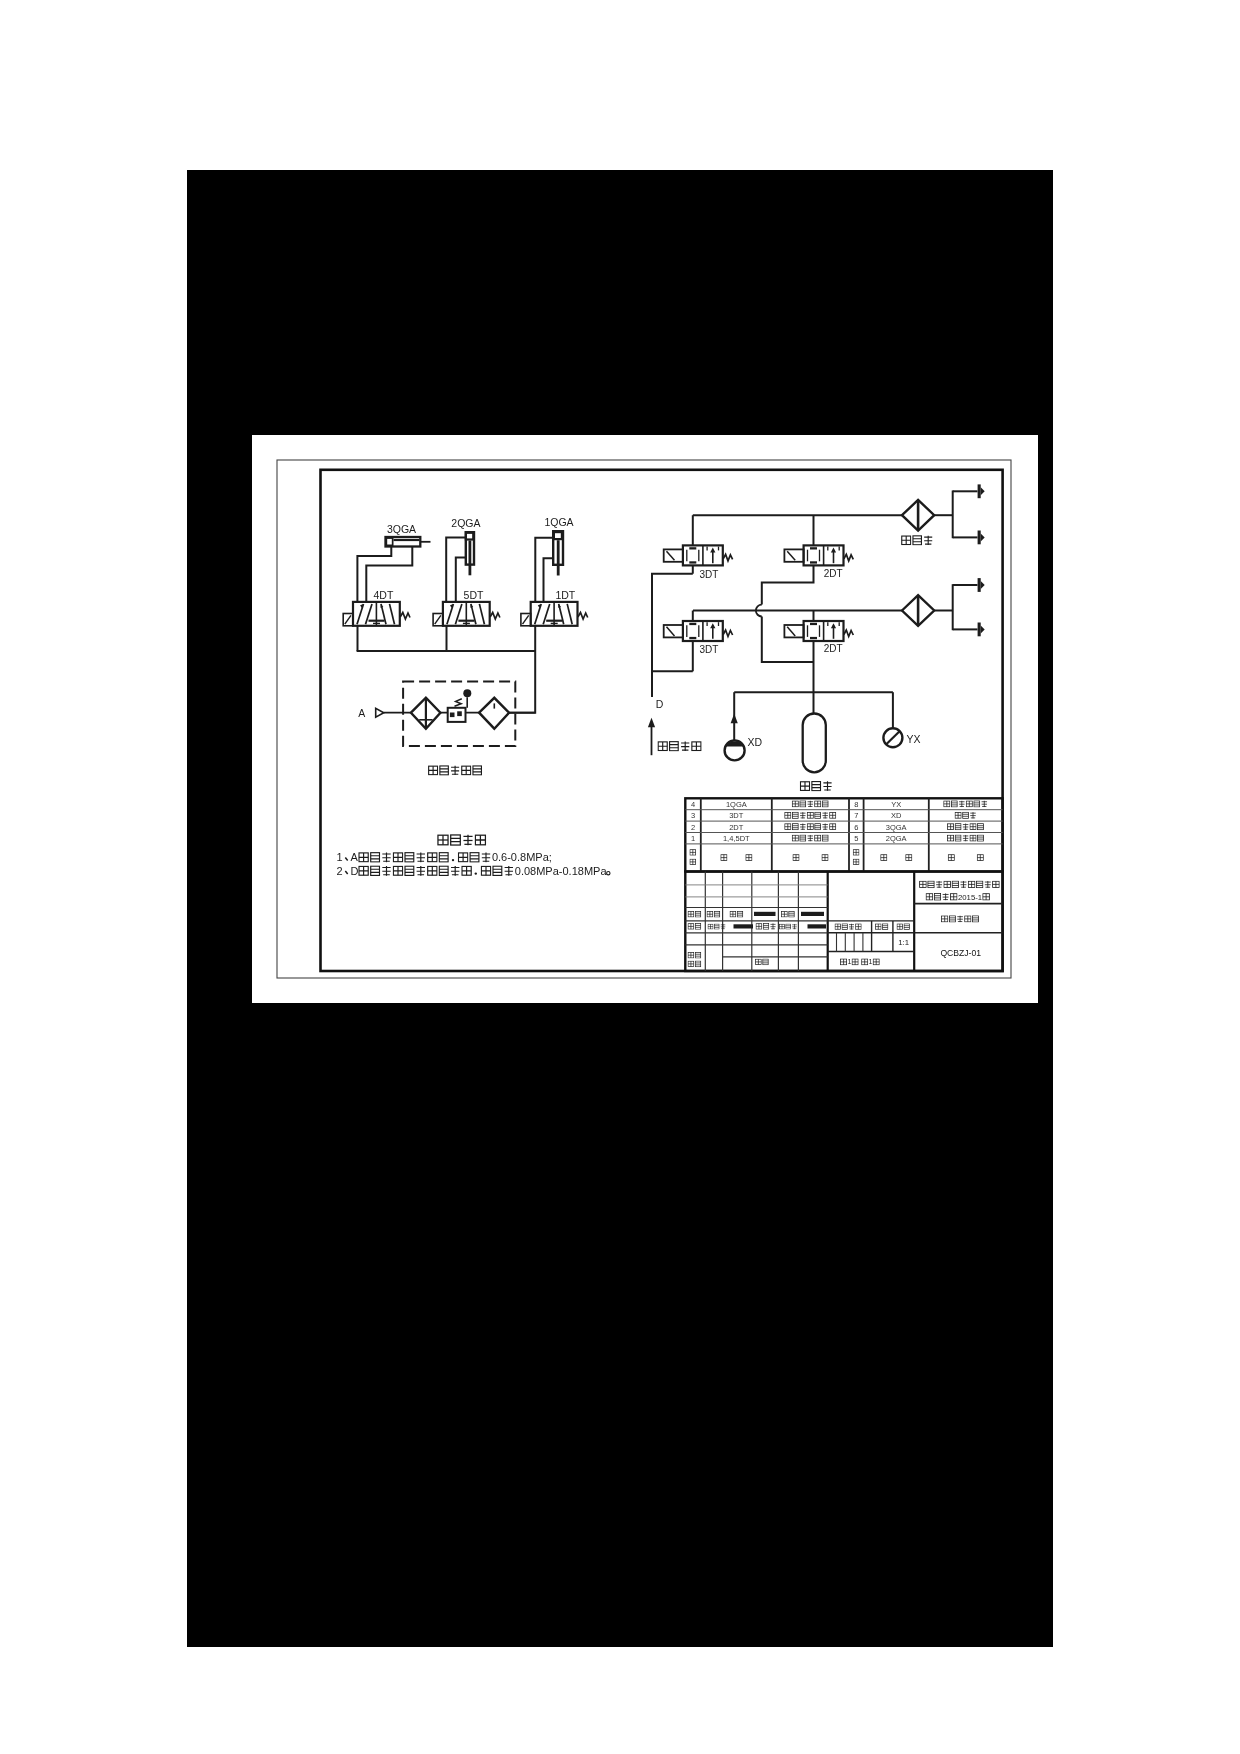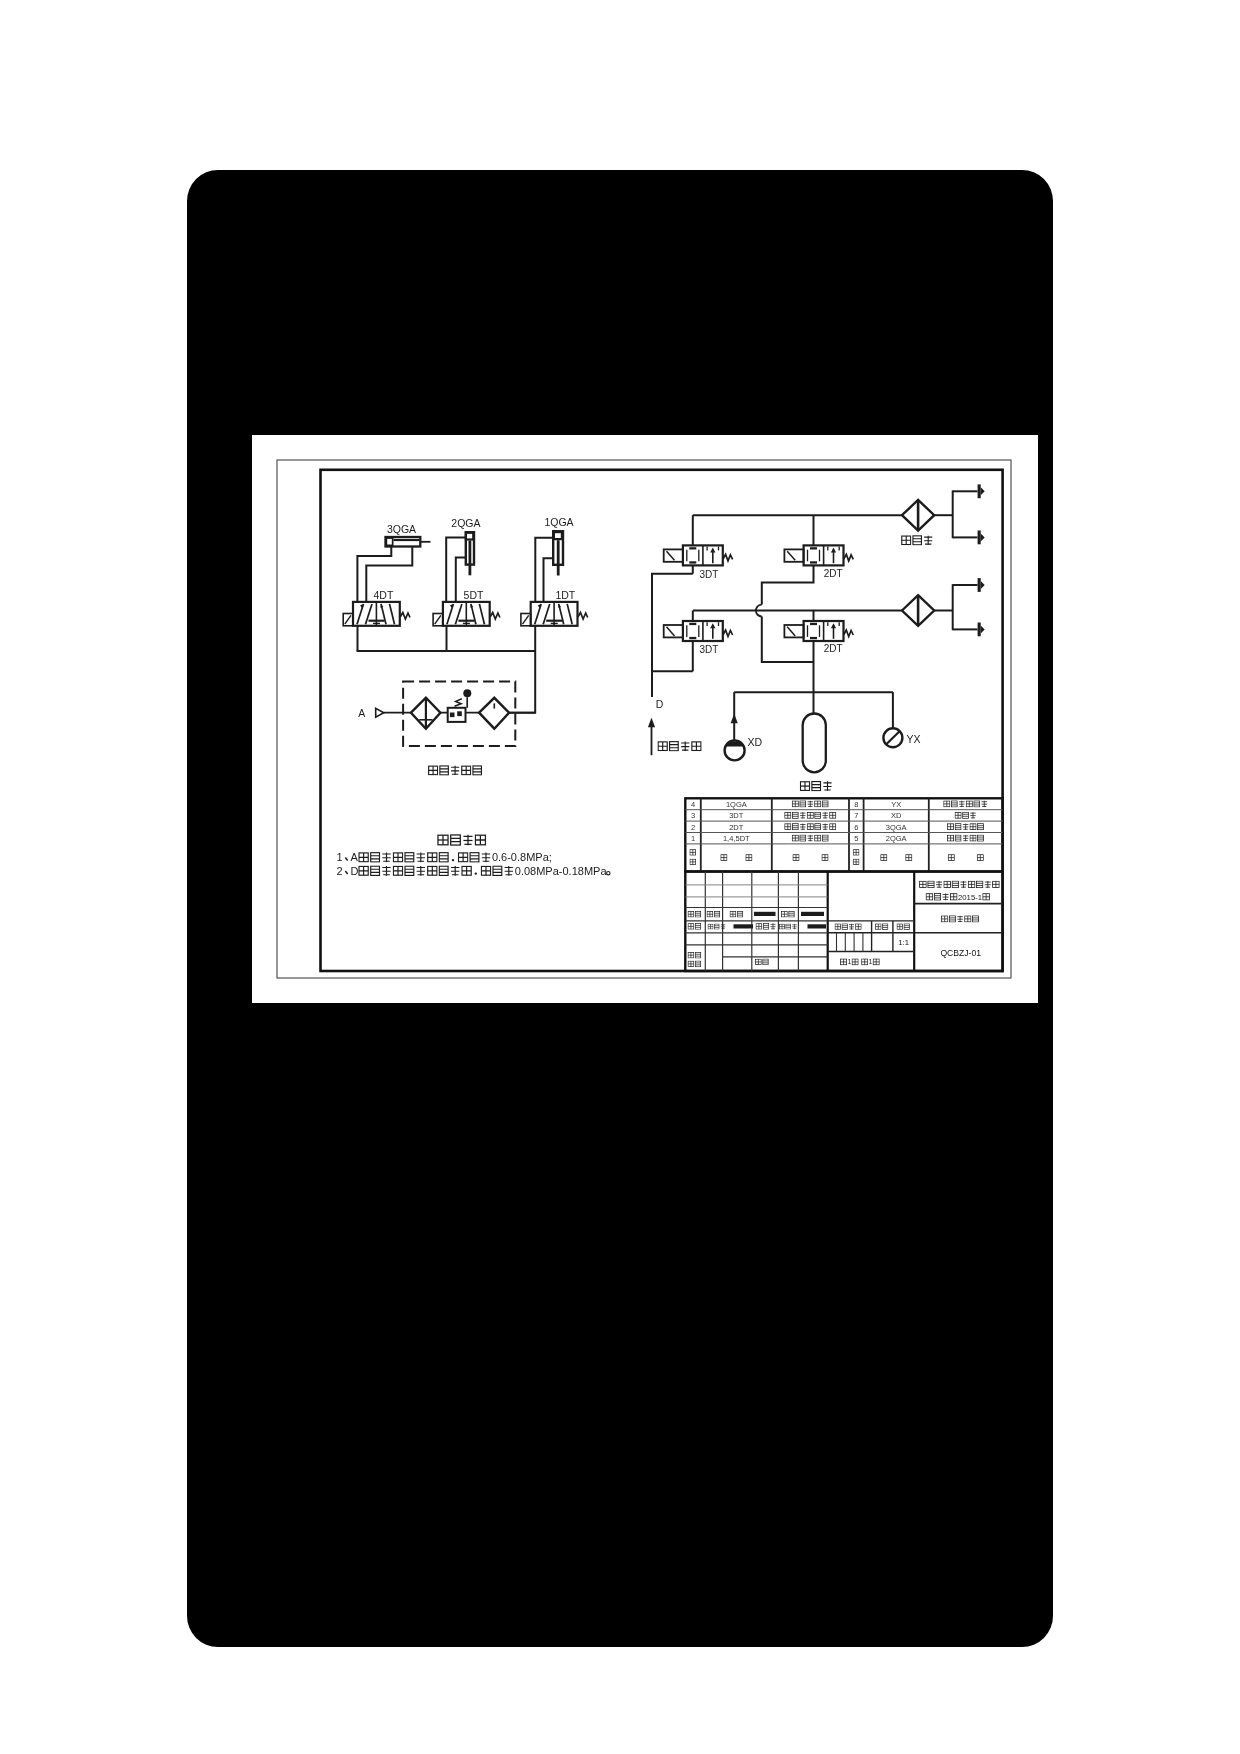--- a/index.html
+++ b/index.html
@@ -1,15 +1,15 @@
 <!DOCTYPE html>
 <html><head><meta charset="utf-8">
 <style>
 html,body{margin:0;padding:0;background:#fff;width:1240px;height:1754px;font-family:"Liberation Sans",sans-serif;}
-#blk{position:absolute;left:187px;top:170px;width:866px;height:1477px;background:#000;border-radius:31px;}
+#blk{position:absolute;left:187px;top:170px;width:866px;height:1477px;background:#000;}
 #sheet{position:absolute;left:65px;top:265px;width:786px;height:568px;background:#fff;}
 svg{position:absolute;left:0;top:0;}
 text{font-family:"Liberation Sans",sans-serif;}
 </style></head>
 <body>
 
 <div id="blk">
 
 <div id="sheet">
 <svg width="786" height="568" viewBox="252 435 786 568">

